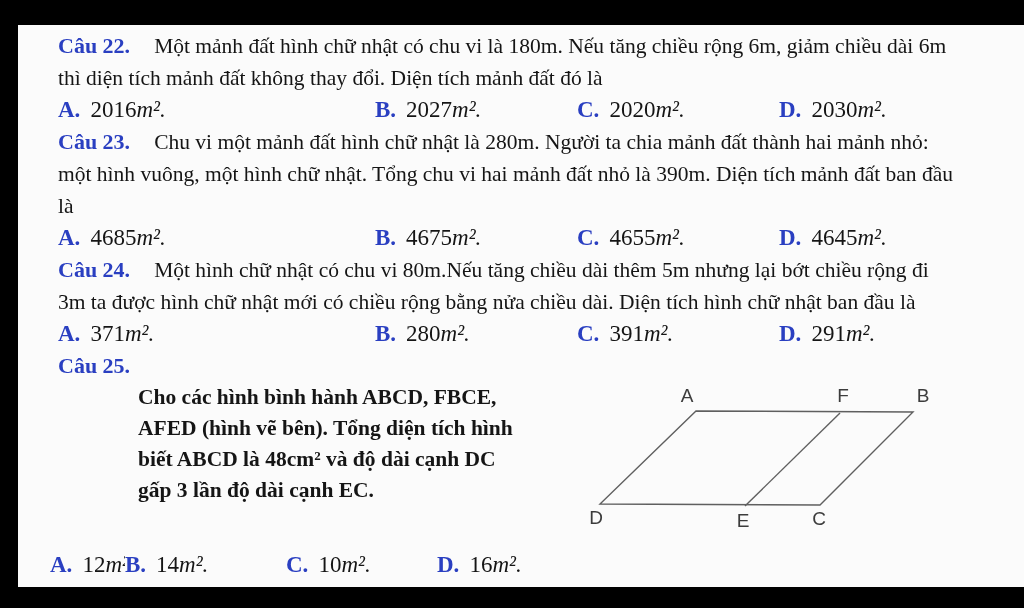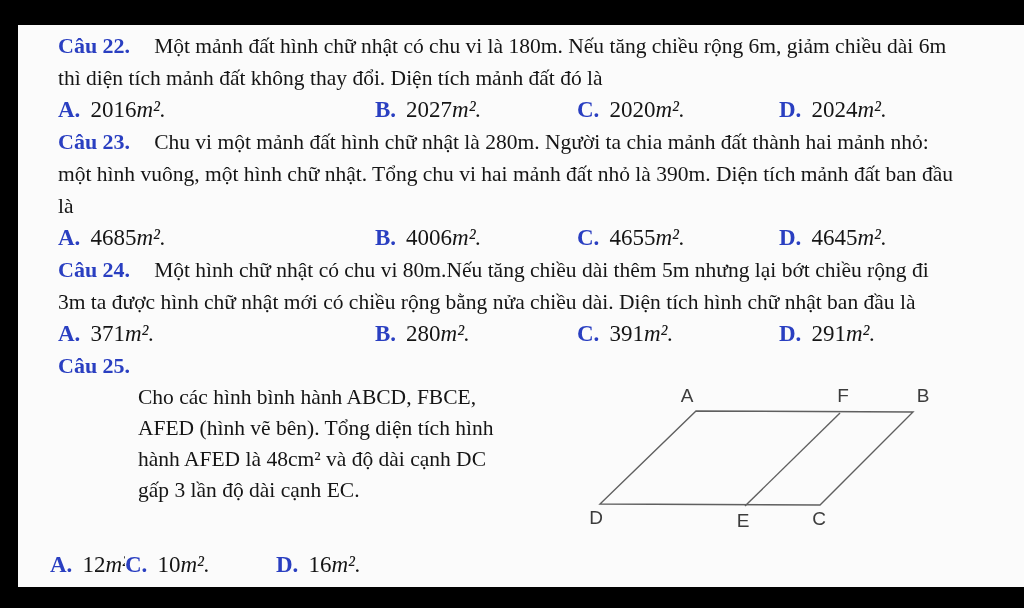--- a/index.html
+++ b/index.html
@@ -26,51 +26,51 @@
   .answers .cB{width:202px;}
   .answers .cC{width:202px;}
   .answers .cD{flex:1;}
   .answers.row25{margin-left:-8px;margin-top:6px;}
   .answers.row25 .cA{width:75px;}
   .answers.row25 .cB{width:161px;}
   .answers.row25 .cC{width:151px;}
   .letter{color:var(--accent);font-weight:bold;margin-right:10px;}
   .unit{font-style:italic;}
   .q25-body{position:relative;height:161px;}
-  .q25-text{position:absolute;left:80px;top:0;width:432px;}
+  .q25-text{position:absolute;left:80px;top:0;width:432px;font-weight:bold;}
   .q25-text .line{height:31px;line-height:31px;}
   .diagram{position:absolute;left:515px;top:2px;width:375px;height:150px;}
   .diagram svg{width:100%;height:100%;}
   .diagram text{font-family:"Liberation Sans",sans-serif;font-size:19px;fill:#3c3c3c;}
   .diagram path, .diagram line{stroke:var(--sketch);stroke-width:1.4;fill:none;}
 </style>
 </head>
 <body>
 
 <div class="frame">
   <div class="page">
 
     <div>
       <div class="line"><span class="qlabel">Câu 22.</span><span>Một mảnh đất hình chữ nhật có chu vi là 180m. Nếu tăng chiều rộng 6m, giảm chiều dài 6m</span></div>
       <div class="line">thì diện tích mảnh đất không thay đổi. Diện tích mảnh đất đó là</div>
       <div class="answers">
         <span class="cell cA"><span class="letter">A.</span><span>2016</span><span class="unit">m².</span></span>
         <span class="cell cB"><span class="letter">B.</span><span>2027</span><span class="unit">m².</span></span>
         <span class="cell cC"><span class="letter">C.</span><span>2020</span><span class="unit">m².</span></span>
-        <span class="cell cD"><span class="letter">D.</span><span>2024</span><span class="unit">m².</span></span>
+        <span class="cell cD"><span class="letter">D.</span><span>2030</span><span class="unit">m².</span></span>
       </div>
     </div>
 
     <div>
       <div class="line"><span class="qlabel">Câu 23.</span><span>Chu vi một mảnh đất hình chữ nhật là 280m. Người ta chia mảnh đất thành hai mảnh nhỏ:</span></div>
       <div class="line">một hình vuông, một hình chữ nhật. Tổng chu vi hai mảnh đất nhỏ là 390m. Diện tích mảnh đất ban đầu</div>
       <div class="line">là</div>
       <div class="answers">
         <span class="cell cA"><span class="letter">A.</span><span>4685</span><span class="unit">m².</span></span>
-        <span class="cell cB"><span class="letter">B.</span><span>4006</span><span class="unit">m².</span></span>
+        <span class="cell cB"><span class="letter">B.</span><span>4675</span><span class="unit">m².</span></span>
         <span class="cell cC"><span class="letter">C.</span><span>4655</span><span class="unit">m².</span></span>
         <span class="cell cD"><span class="letter">D.</span><span>4645</span><span class="unit">m².</span></span>
       </div>
     </div>
 
     <div>
       <div class="line"><span class="qlabel">Câu 24.</span><span>Một hình chữ nhật có chu vi 80m.Nếu tăng chiều dài thêm 5m nhưng lại bớt chiều rộng đi</span></div>
       <div class="line">3m ta được hình chữ nhật mới có chiều rộng bằng nửa chiều dài. Diện tích hình chữ nhật ban đầu là</div>
       <div class="answers">
         <span class="cell cA"><span class="letter">A.</span><span>371</span><span class="unit">m².</span></span>
@@ -80,39 +80,40 @@
       </div>
     </div>
 
     <div>
       <div class="line"><span class="qlabel">Câu 25.</span></div>
 
       <div class="q25-body">
         <div class="q25-text">
           <div class="line">Cho các hình bình hành ABCD, FBCE,</div>
           <div class="line">AFED (hình vẽ bên). Tổng diện tích hình</div>
-          <div class="line">hành AFED là 48cm² và độ dài cạnh DC</div>
+          <div class="line">biết ABCD là 48cm² và độ dài cạnh DC</div>
           <div class="line">gấp 3 lần độ dài cạnh EC.</div>
         </div>
 
         <div class="diagram">
           <svg viewBox="0 0 375 150" xmlns="http://www.w3.org/2000/svg">
             <path d="M123,27 L340,28 L247,121 L27,120 Z"></path>
             <line x1="267" y1="29" x2="172" y2="122"></line>
             <text x="114" y="18" text-anchor="middle">A</text>
             <text x="270" y="18" text-anchor="middle">F</text>
             <text x="350" y="18" text-anchor="middle">B</text>
             <text x="23" y="140" text-anchor="middle">D</text>
             <text x="170" y="143" text-anchor="middle">E</text>
             <text x="246" y="141" text-anchor="middle">C</text>
           </svg>
         </div>
       </div>
 
       <div class="answers row25">
         <span class="cell cA"><span class="letter">A.</span><span>12</span><span class="unit">m².</span></span>
+        <span class="cell cB"><span class="letter">B.</span><span>14</span><span class="unit">m².</span></span>
         <span class="cell cC"><span class="letter">C.</span><span>10</span><span class="unit">m².</span></span>
         <span class="cell cD"><span class="letter">D.</span><span>16</span><span class="unit">m².</span></span>
       </div>
     </div>
 
   </div>
 </div>
 
 </body></html>

